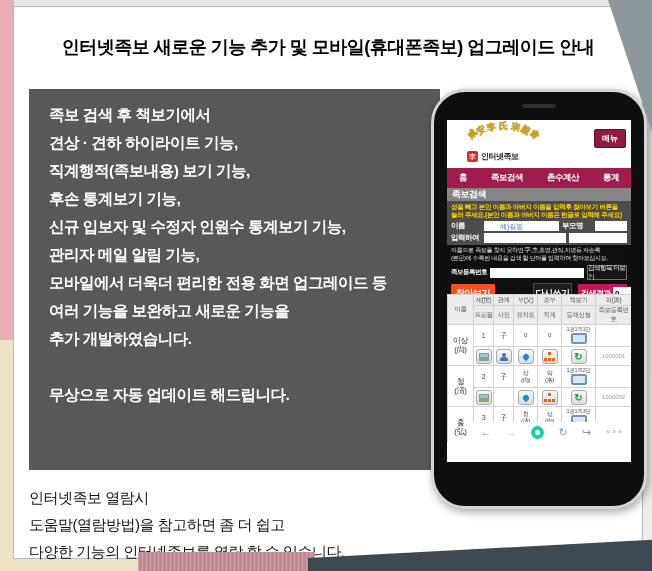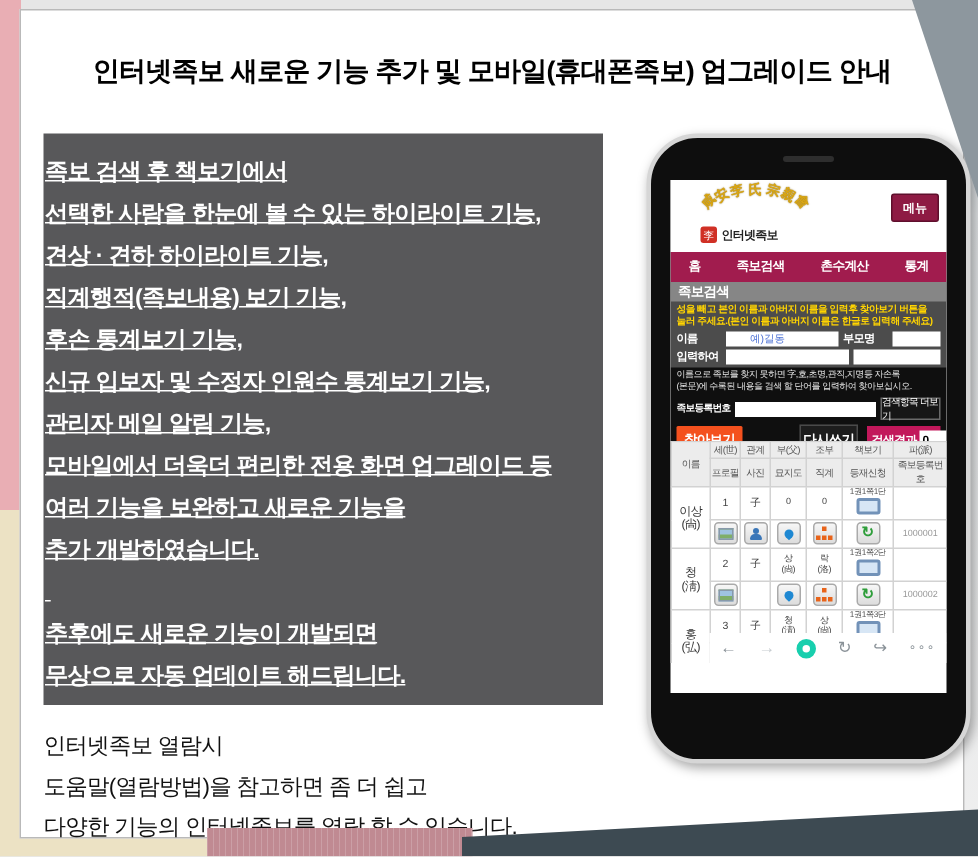--- a/index.html
+++ b/index.html
@@ -17,21 +17,21 @@
   .bg-right{right:0;top:0;width:10px;height:571px;background:linear-gradient(#9aa4ab,#dfe2e4 25%,#efefef);z-index:0;}
   .bg-graytri{right:0;top:0;width:44px;height:132px;background:#8d979e;
               clip-path:polygon(100% 0,0 0,100% 100%);z-index:2;}
   
   .card{position:absolute;left:13px;top:6px;width:628px;height:551px;background:#ffffff;
         border:1px solid #b9b9b9;z-index:1;}
   .title{position:absolute;left:0;top:28px;width:100%;text-align:center;font-size:18px;
          font-weight:bold;color:#000;letter-spacing:-0.5px;white-space:nowrap;}
   
   .notice{position:absolute;left:15px;top:82px;width:371px;height:357px;background:#58585a;
-          padding:12px 1px;color:#fff;text-decoration:underline;}
+          padding:12px 20px;color:#fff;}
   .nline{font-size:15.5px;font-weight:bold;line-height:28px;white-space:nowrap;letter-spacing:-0.5px;}
   
   .footer{position:absolute;left:15px;top:477px;}
   .fline{font-size:15px;font-weight:normal;color:#111;line-height:27px;white-space:nowrap;letter-spacing:-0.5px;}
   
   .phone{position:absolute;left:417px;top:82px;width:210px;height:414px;background:#0e0e0e;
          border:3px solid #d6d6d6;border-radius:34px;box-shadow:2px 3px 8px rgba(0,0,0,.35);}
   .speaker{position:absolute;left:50%;top:12px;width:34px;height:4px;margin-left:-17px;
            background:#2e2e2e;border-radius:2px;}
   .screen{position:absolute;left:13px;top:28px;width:184px;height:342px;background:#fff;overflow:hidden;}
@@ -116,31 +116,29 @@
   <div class="bg bg-pink"></div>
   <div class="bg bg-cream-left"></div>
   <div class="bg bg-cream-bottom"></div>
   <div class="bg bg-right"></div>
 
   <div class="card">
     <div class="title">인터넷족보 새로운 기능 추가 및 모바일(휴대폰족보) 업그레이드 안내</div>
 
     <div class="notice" id="notice-lines">
         <div class="nline">족보 검색 후 책보기에서</div>
-        <div class="nline">선택한 사람을 한눈에 볼 수 있는 하이라이트 기능,</div>
         <div class="nline">견상 · 견하 하이라이트 기능,</div>
         <div class="nline">직계행적(족보내용) 보기 기능,</div>
         <div class="nline">후손 통계보기 기능,</div>
         <div class="nline">신규 입보자 및 수정자 인원수 통계보기 기능,</div>
         <div class="nline">관리자 메일 알림 기능,</div>
         <div class="nline">모바일에서 더욱더 편리한 전용 화면 업그레이드 등</div>
         <div class="nline">여러 기능을 보완하고 새로운 기능을</div>
         <div class="nline">추가 개발하였습니다.</div>
         <div class="nline">&nbsp;</div>
-        <div class="nline">추후에도 새로운 기능이 개발되면</div>
         <div class="nline">무상으로 자동 업데이트 해드립니다.</div>
       </div>
 
     <div class="footer" id="footer-lines">
         <div class="fline">인터넷족보 열람시</div>
         <div class="fline">도움말(열람방법)을 참고하면 좀 더 쉽고</div>
         <div class="fline">다양한 기능의 인터넷족보를 열람 할 수 있습니다.</div>
       </div>
 
     <div class="phone">

